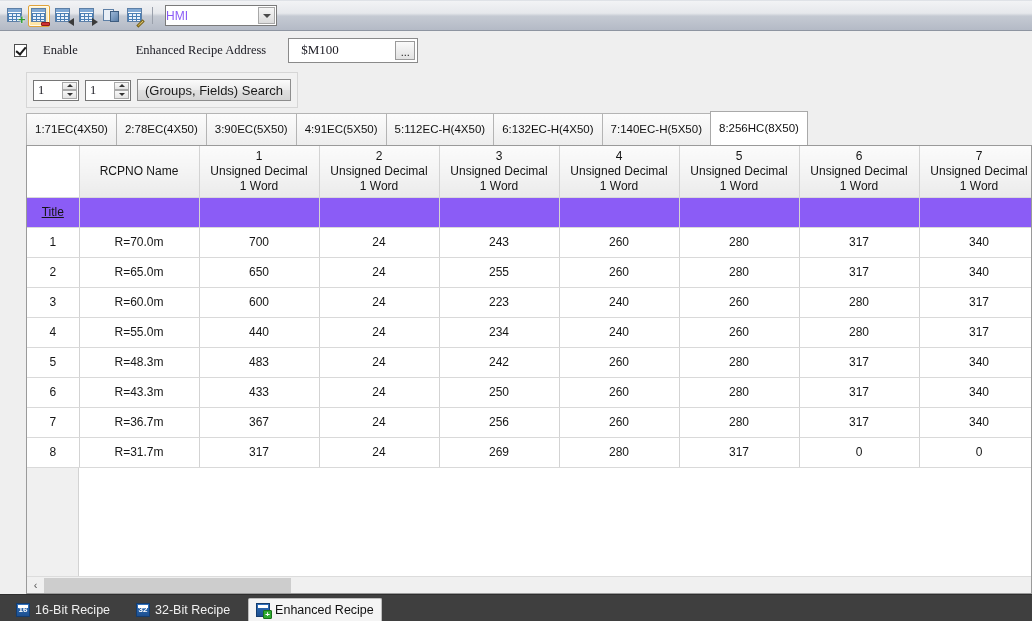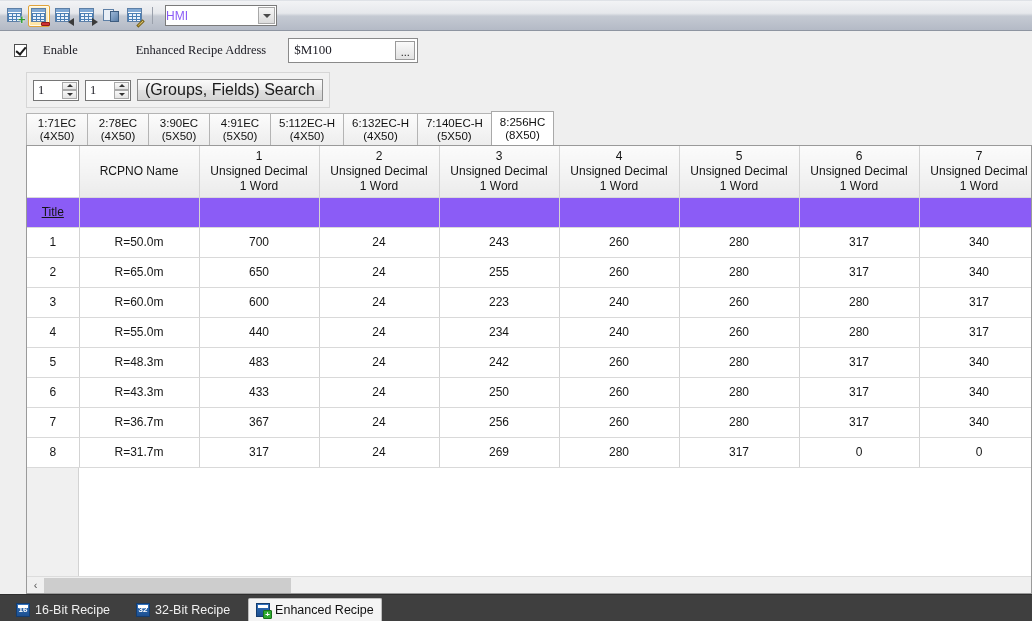--- a/index.html
+++ b/index.html
@@ -163,20 +163,21 @@
     width: 130px; height: 25px;
     background: #fff;
     border: 1px solid #8a8a8a;
     display: flex; align-items: center;
     position: relative;
   }
   .addr-field .val {
     padding-left: 5px;
     font-family: "Liberation Serif", serif;
     font-size: 13px;
+    margin-left: 7px;
   }
   .ellipsis-btn {
     position: absolute; right: 2px; top: 2px;
     width: 20px; height: 19px;
     background: linear-gradient(to bottom, #fafafa, #e2e2e2);
     border: 1px solid #9a9a9a;
     font-size: 11px;
     display: flex; align-items: flex-end; justify-content: center;
     line-height: 10px;
     padding-bottom: 2px;
@@ -231,21 +232,21 @@
     border-left: 3px solid transparent;
     border-right: 3px solid transparent;
     border-top: 3px solid #333;
   }
   .btn {
     height: 22px;
     background: linear-gradient(to bottom, #fbfbfb 0%, #ececec 48%, #e0e0e0 52%, #d4d4d4 100%);
     border: 1px solid #8d8d8d;
     padding: 0 7px;
     display: flex; align-items: center;
-    font-size: 16px;
+    font-size: 13px;
     color: #1b1b1b;
     white-space: nowrap;
   }
   .txtinput {
     width: 190px; height: 22px;
     background: #fff;
     border: 1px solid #767676;
     padding-left: 4px;
     font-size: 12px;
     display: flex; align-items: center;
@@ -262,21 +263,21 @@
     position: relative;
     z-index: 2;
   }
   .tab {
     height: 32px;
     min-width: 62px;
     padding: 0 8px;
     border: 1px solid #b4b4b4;
     border-bottom: none;
     background: linear-gradient(to bottom, #fcfcfc, #ededed);
-    display: flex; flex-direction: column;
+    display: flex; flex-direction: row;
     align-items: center; justify-content: center;
     font-size: 11.5px;
     line-height: 13px;
     color: #111;
     margin-right: -1px;
   }
   .tab.sel {
     background: #fff;
     border-color: #a9a9a9;
     height: 34px;
@@ -615,21 +616,21 @@
             <td class="datacol"></td>
             <td class="datacol"></td>
             <td class="datacol"></td>
             <td class="datacol"></td>
             <td class="datacol"></td>
             <td class="datacol"></td>
             <td class="datacol"></td>
           </tr>
           <tr class="data-row">
             <td class="rowhead">1</td>
-            <td class="namecell">R=50.0m</td>
+            <td class="namecell">R=70.0m</td>
             <td class="datacol">700</td>
             <td class="datacol">24</td>
             <td class="datacol">243</td>
             <td class="datacol">260</td>
             <td class="datacol">280</td>
             <td class="datacol">317</td>
             <td class="datacol">340</td>
           </tr>
           <tr class="data-row">
             <td class="rowhead">2</td>

